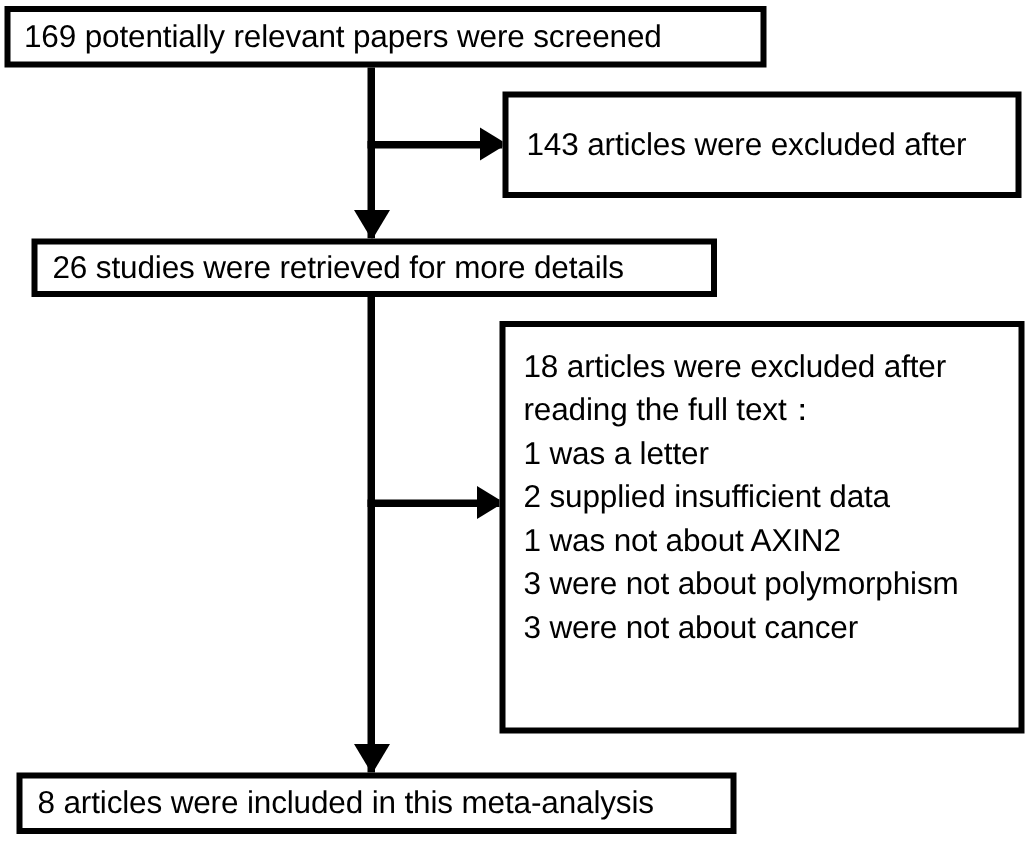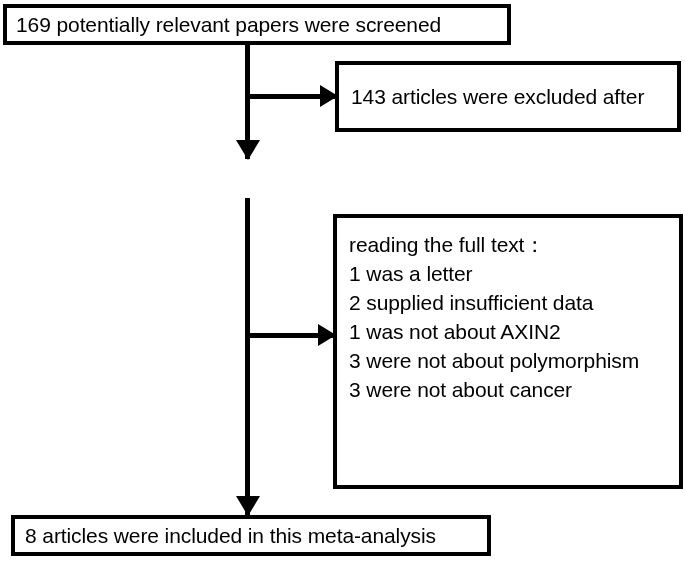--- a/index.html
+++ b/index.html
@@ -122,28 +122,32 @@
   <div class="conn v-line" id="trunk-upper"></div>
   <div id="trunk-upper-arrow"></div>
 
   <div class="conn h-line" id="branch-upper-h"></div>
   <div id="branch-upper-arrow"></div>
 
   <div class="flow-box" id="box-excluded-title">
     <div class="box-line">143 articles were excluded after</div>
   </div>
 
+  <div class="flow-box" id="box-retrieved">
+    <div class="box-line">26 studies were retrieved for more details</div>
+  </div>
 
   <div class="conn v-line" id="trunk-lower"></div>
   <div id="trunk-lower-arrow"></div>
 
   <div class="conn h-line" id="branch-lower-h"></div>
   <div id="branch-lower-arrow"></div>
 
   <div class="flow-box top-align" id="box-excluded-fulltext">
+    <div class="box-line">18 articles were excluded after</div>
     <div class="box-line">reading the full text：</div>
     <div class="box-line">1 was a letter</div>
     <div class="box-line">2 supplied insufficient data</div>
     <div class="box-line">1 was not about AXIN2</div>
     <div class="box-line">3 were not about polymorphism</div>
     <div class="box-line">3 were not about cancer</div>
   </div>
 
   <div class="flow-box" id="box-included">
     <div class="box-line">8 articles were included in this meta-analysis</div>

